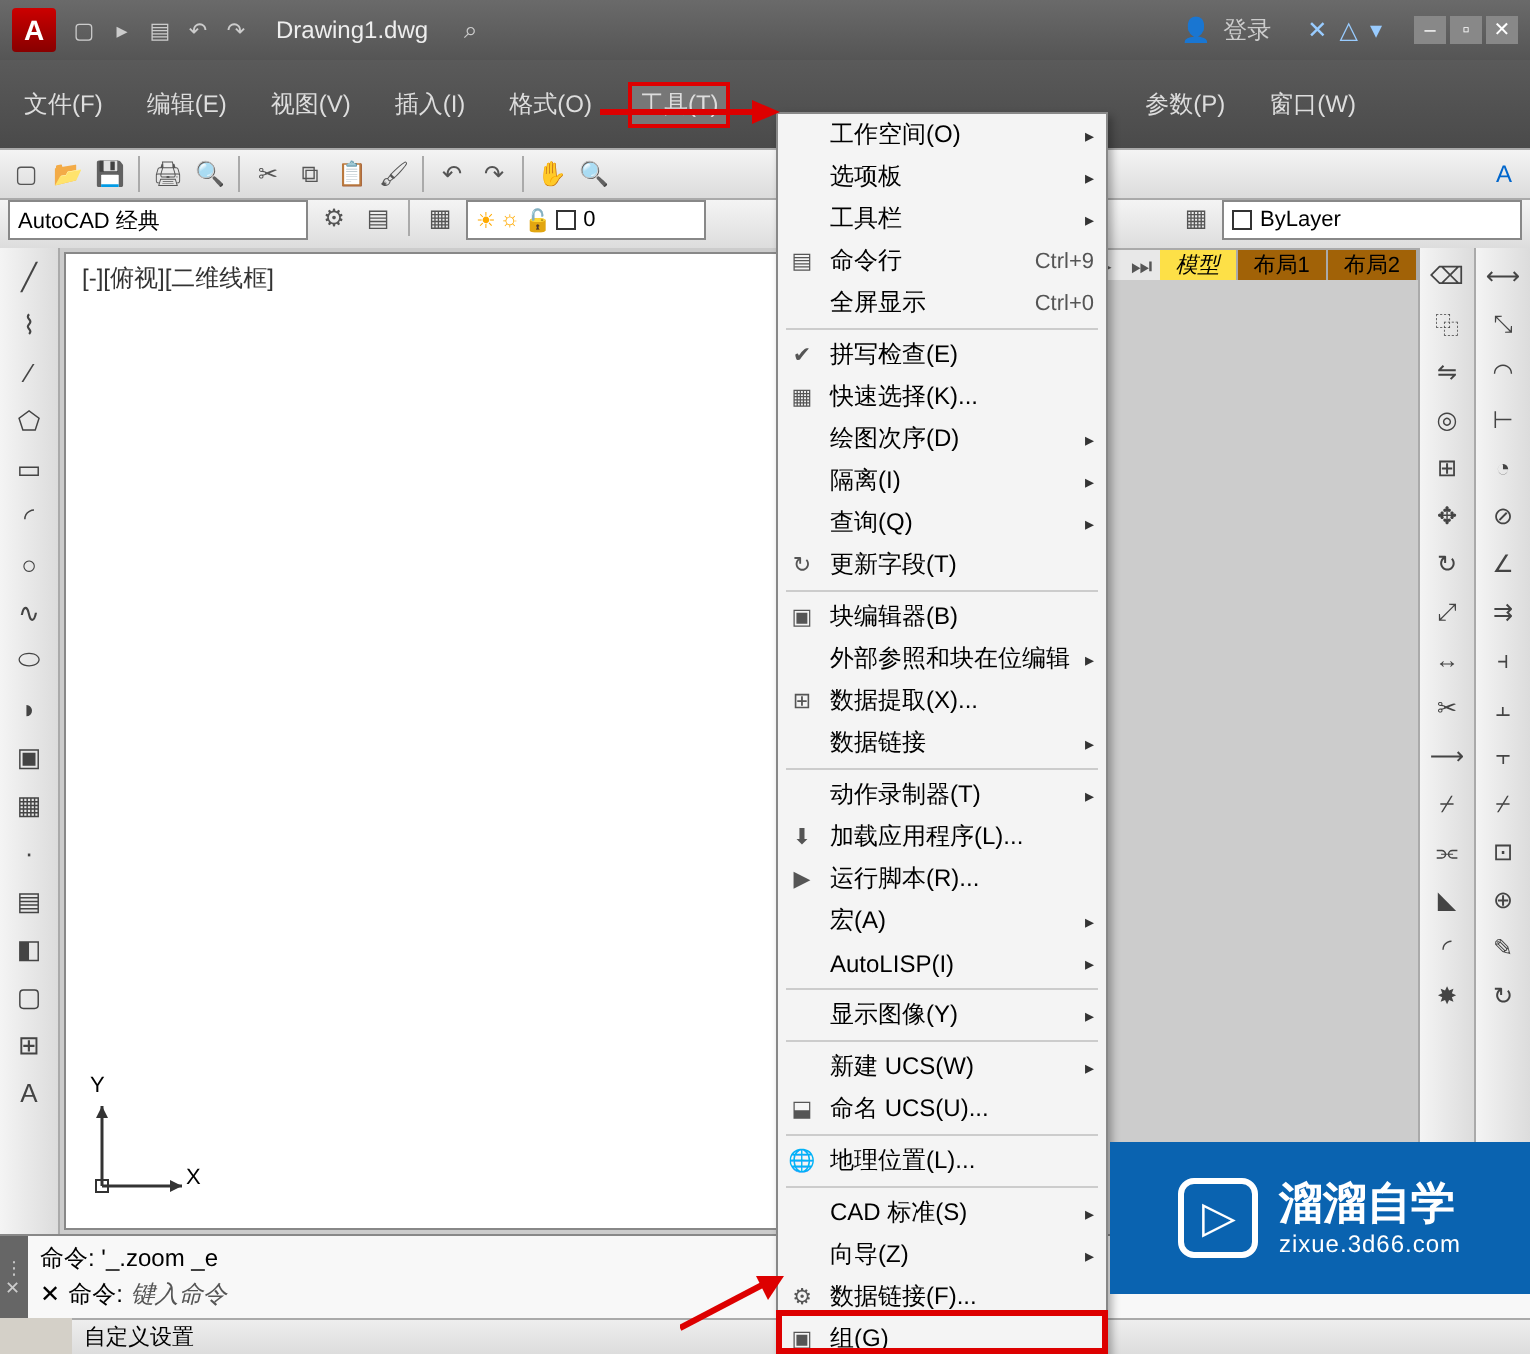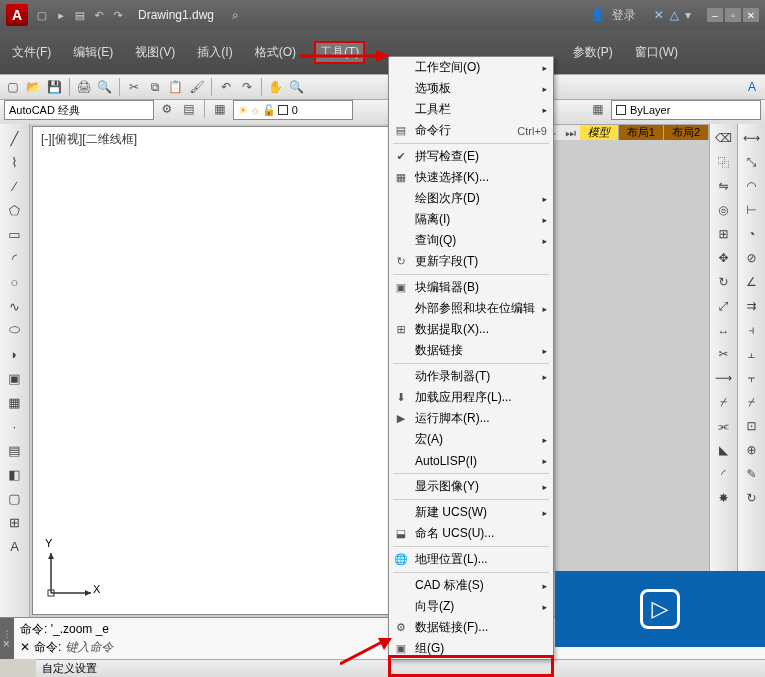--- a/index.html
+++ b/index.html
@@ -256,20 +256,24 @@
     </div>
   <div class="row">
       <span>工具栏</span>
       <span class="arrow">▸</span>
     </div>
   <div class="row">
       <span class="micon">▤</span>
       <span>命令行</span>
       <span class="shortcut">Ctrl+9</span>
     </div>
+  <div class="row">
+      <span>全屏显示</span>
+      <span class="shortcut">Ctrl+0</span>
+    </div>
   <div class="sep"></div>
   <div class="row">
       <span class="micon">✔</span>
       <span>拼写检查(E)</span>
     </div>
   <div class="row">
       <span class="micon">▦</span>
       <span>快速选择(K)...</span>
     </div>
   <div class="row">
@@ -390,13 +394,17 @@
     </div>
   </div>
 </div>
 
 <div class="statusbar">
   <span>自定义设置</span>
 </div>
 
 <div class="watermark">
   <div class="w-icon">▷</div>
+  <div class="w-text">
+    <span class="zh">溜溜自学</span>
+    <span class="en">zixue.3d66.com</span>
+  </div>
 </div>
 
 </body></html>

